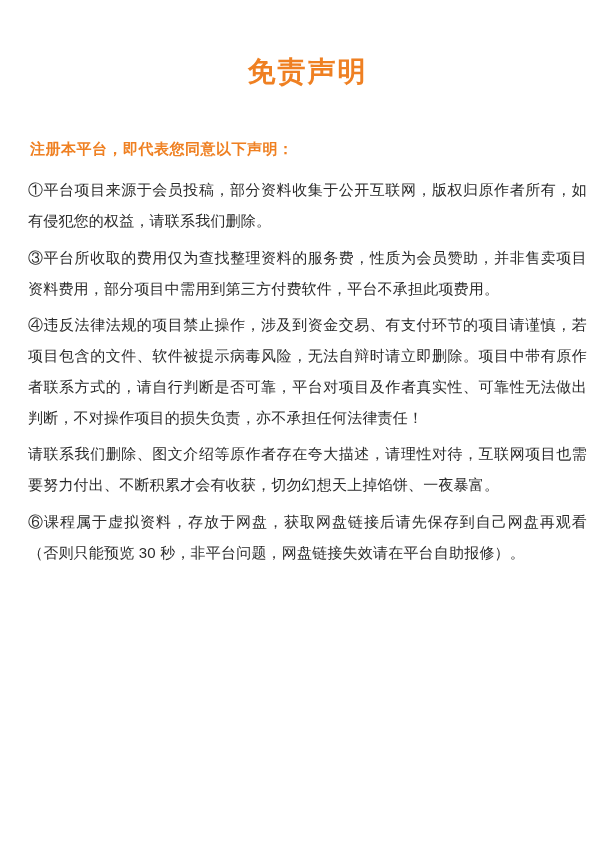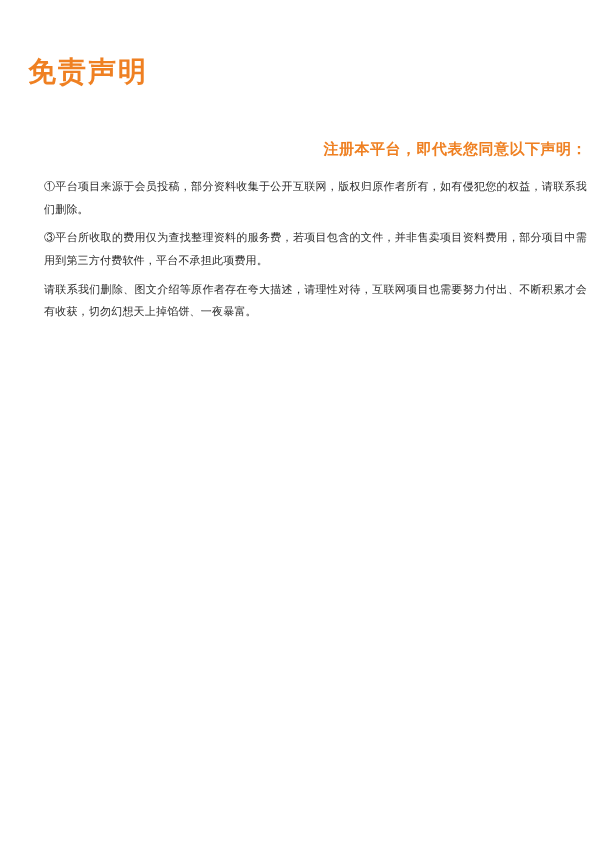--- a/index.html
+++ b/index.html
@@ -14,51 +14,53 @@
     overflow: hidden;
   }
   .page {
     width: 615px;
     height: 856px;
     box-sizing: border-box;
     padding: 40px 28px 20px 28px;
     position: relative;
   }
   .doc-title {
+    text-align: center;
     color: #ef8022;
     font-size: 28px;
     font-weight: bold;
     letter-spacing: 2px;
     margin: 14px 0 0 0;
     line-height: 1.3;
   }
   .lead {
     color: #ef8022;
     font-weight: bold;
     font-size: 15px;
     margin: 50px 0 16px 2px;
     letter-spacing: 0.5px;
-    text-align: right;
   }
   .clause {
     color: #2b2b2b;
-    font-size: 11px;
+    font-size: 15px;
     line-height: 2.05;
     text-align: justify;
-    margin: 0 0 6px 16px;
+    margin: 0 0 6px 0;
     letter-spacing: 0.2px;
   }
   .clause:last-child {
     margin-bottom: 0;
   }
 </style>
 </head>
 <body>
 
 <div class="page">
   <h1 class="doc-title">免责声明</h1>
 
   <p class="lead">注册本平台，即代表您同意以下声明：</p>
 
   <p class="clause">①平台项目来源于会员投稿，部分资料收集于公开互联网，版权归原作者所有，如有侵犯您的权益，请联系我们删除。</p>
-  <p class="clause">③平台所收取的费用仅为查找整理资料的服务费，若项目包含的文件，并非售卖项目资料费用，部分项目中需用到第三方付费软件，平台不承担此项费用。</p>
+  <p class="clause">③平台所收取的费用仅为查找整理资料的服务费，性质为会员赞助，并非售卖项目资料费用，部分项目中需用到第三方付费软件，平台不承担此项费用。</p>
+  <p class="clause">④违反法律法规的项目禁止操作，涉及到资金交易、有支付环节的项目请谨慎，若项目包含的文件、软件被提示病毒风险，无法自辩时请立即删除。项目中带有原作者联系方式的，请自行判断是否可靠，平台对项目及作者真实性、可靠性无法做出判断，不对操作项目的损失负责，亦不承担任何法律责任！</p>
   <p class="clause">请联系我们删除、图文介绍等原作者存在夸大描述，请理性对待，互联网项目也需要努力付出、不断积累才会有收获，切勿幻想天上掉馅饼、一夜暴富。</p>
+  <p class="clause">⑥课程属于虚拟资料，存放于网盘，获取网盘链接后请先保存到自己网盘再观看（否则只能预览 30 秒，非平台问题，网盘链接失效请在平台自助报修）。</p>
 </div>
 
 </body></html>

